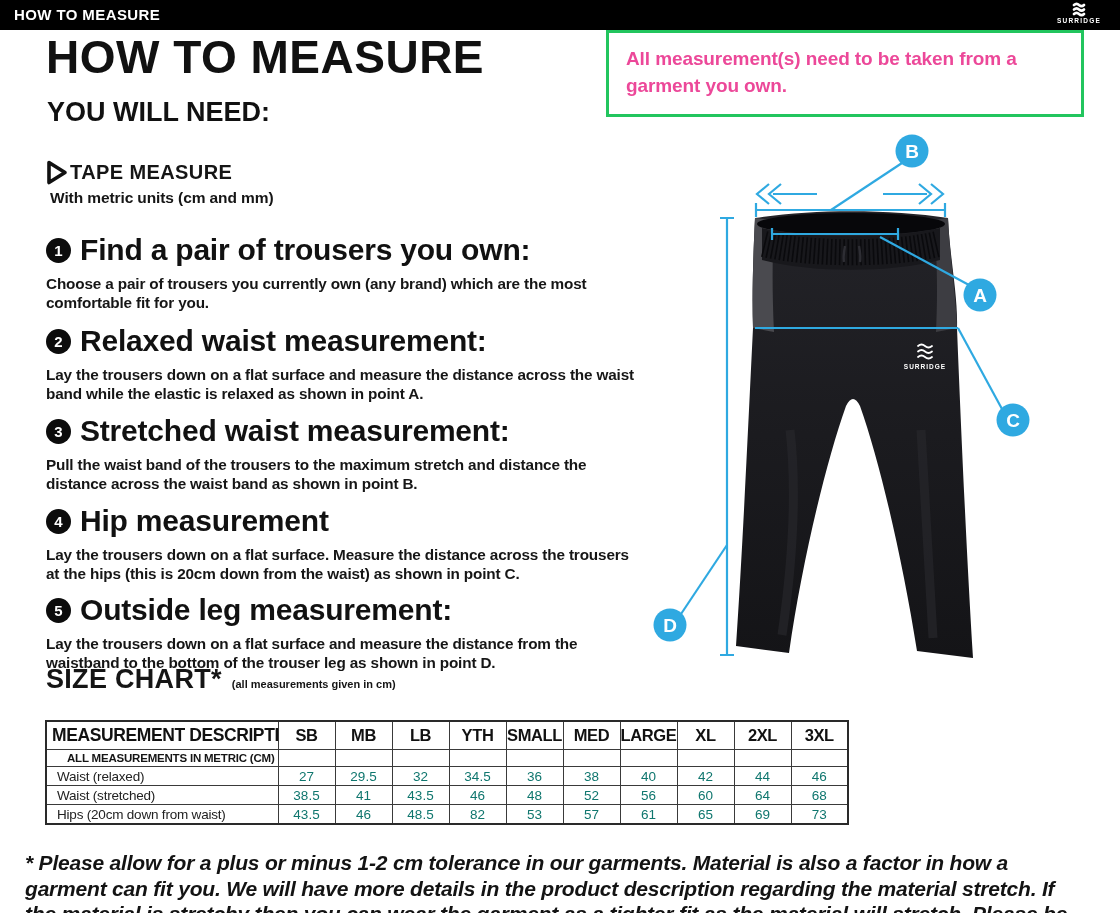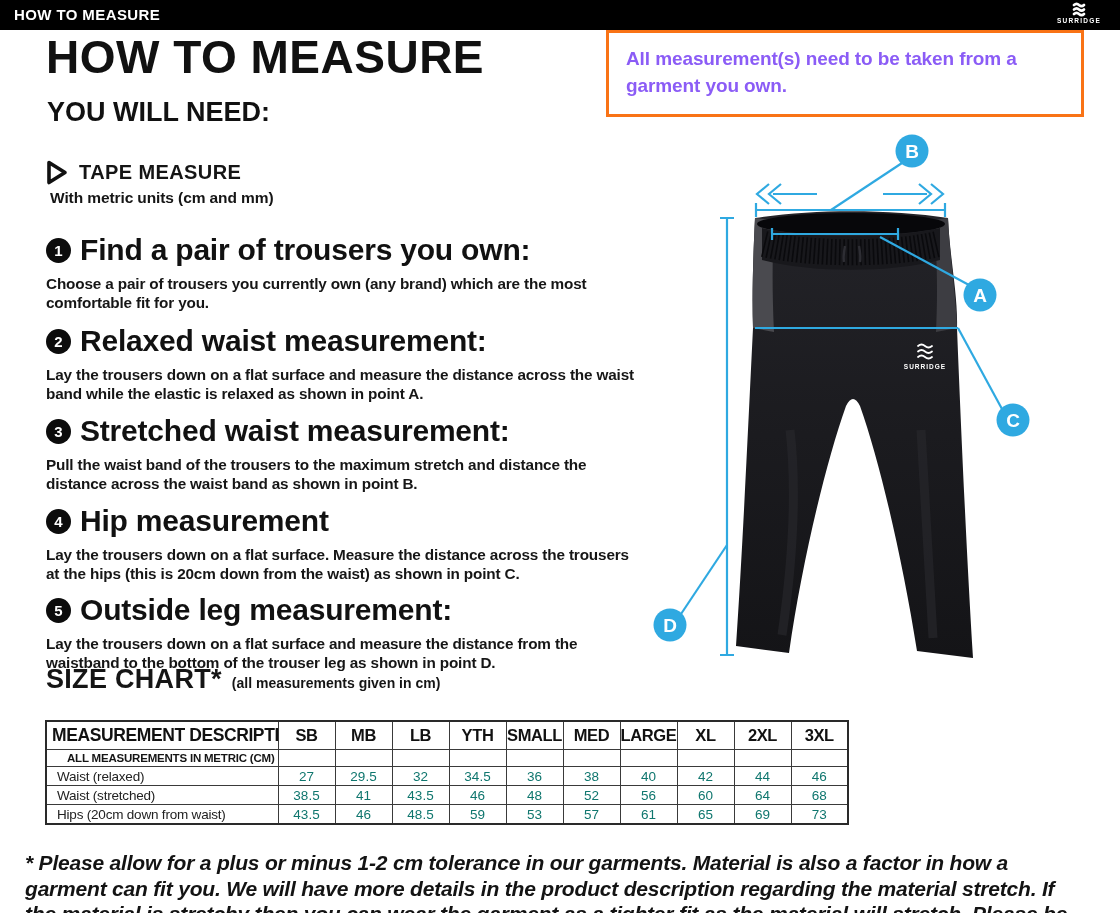--- a/index.html
+++ b/index.html
@@ -13,38 +13,38 @@
   .topbar{position:absolute;left:0;top:0;width:1120px;height:30px;background:#000;}
   .topbar-title{position:absolute;left:14px;top:6px;font-size:15px;font-weight:800;letter-spacing:.4px;color:#fff;}
   .brand{position:absolute;right:4px;top:0;width:74px;height:30px;text-align:center;color:#fff;}
   .brand-mark{display:block;margin:2px auto 0;}
   .brand-name{display:block;font-size:6.5px;font-weight:700;letter-spacing:1.2px;margin-top:0;}
   
   .h1{position:absolute;left:46px;top:30px;font-size:46px;font-weight:800;letter-spacing:.5px;color:#111;}
   .h2{position:absolute;left:47px;top:97px;font-size:27px;font-weight:800;color:#111;}
   
   .notice{position:absolute;left:606px;top:30px;width:478px;box-sizing:border-box;
-    border:3px solid #f97316;padding:13px 17px 14px;font-size:19px;font-weight:700;
-    line-height:1.42;letter-spacing:-.1px;color:#8b5cf6;background:#fff;}
-  
-  .tape-row{position:absolute;left:46px;top:160px;display:flex;align-items:center;gap:11px;}
+    border:3px solid #22c55e;padding:13px 17px 14px;font-size:19px;font-weight:700;
+    line-height:1.42;letter-spacing:-.1px;color:#ec4899;background:#fff;}
+  
+  .tape-row{position:absolute;left:46px;top:160px;display:flex;align-items:center;gap:2px;}
   .tape-label{font-size:20px;font-weight:800;letter-spacing:.4px;}
   .tape-sub{position:absolute;left:50px;top:189px;font-size:15.5px;font-weight:700;letter-spacing:-.1px;}
   
   .step{position:absolute;left:46px;width:600px;}
   .step-head{display:flex;align-items:center;gap:9px;}
   .num-badge{flex:0 0 auto;width:25px;height:25px;border-radius:50%;background:#0c0c0c;color:#fff;
     font-size:15px;font-weight:700;display:flex;align-items:center;justify-content:center;}
   .step-title{font-size:30px;font-weight:800;letter-spacing:-.2px;color:#111;}
   .step-body{margin-top:7px;width:594px;font-size:15.3px;font-weight:700;line-height:1.26;letter-spacing:-.15px;color:#161616;}
   .s1{top:233px}.s2{top:324px}.s3{top:414px}.s4{top:504px}.s5{top:593px}
   
   .chart-head{position:absolute;left:46px;top:664px;display:flex;align-items:baseline;gap:10px;}
   .chart-title{font-size:27px;font-weight:800;letter-spacing:.3px;}
-  .chart-sub{font-size:14px;font-weight:700;}
+  .chart-sub{font-size:11px;font-weight:700;}
   table.size{position:absolute;left:45px;top:720px;width:802px;border-collapse:collapse;table-layout:fixed;
     border:2px solid #2a2a2a;background:#fff;}
   table.size th,table.size td{border:1px solid #3a3a3a;padding:0;overflow:hidden;white-space:nowrap;}
   .col-desc{width:232px;}
   .col-size{width:57px;}
   tr.hdr th{height:27px;font-size:16.5px;font-weight:700;letter-spacing:-.4px;text-align:center;color:#111;}
   tr.hdr th.desc{text-align:left;padding-left:5px;font-size:17.5px;}
   tr.metric td{height:16px;font-size:11.5px;font-weight:700;text-align:left;padding-left:20px;letter-spacing:-.2px;}
   tr.data td{height:18px;font-size:13.5px;text-align:center;}
   tr.data td.lbl{text-align:left;padding-left:10px;font-weight:400;color:#222;letter-spacing:-.2px;}
@@ -264,21 +264,21 @@
     <td class="val">56</td>
     <td class="val">60</td>
     <td class="val">64</td>
     <td class="val">68</td>
   </tr>
   <tr class="data">
     <td class="lbl">Hips (20cm down from waist)</td>
     <td class="val">43.5</td>
     <td class="val">46</td>
     <td class="val">48.5</td>
-    <td class="val">59</td>
+    <td class="val">82</td>
     <td class="val">53</td>
     <td class="val">57</td>
     <td class="val">61</td>
     <td class="val">65</td>
     <td class="val">69</td>
     <td class="val">73</td>
   </tr>
 </tbody>
   </table>
 

